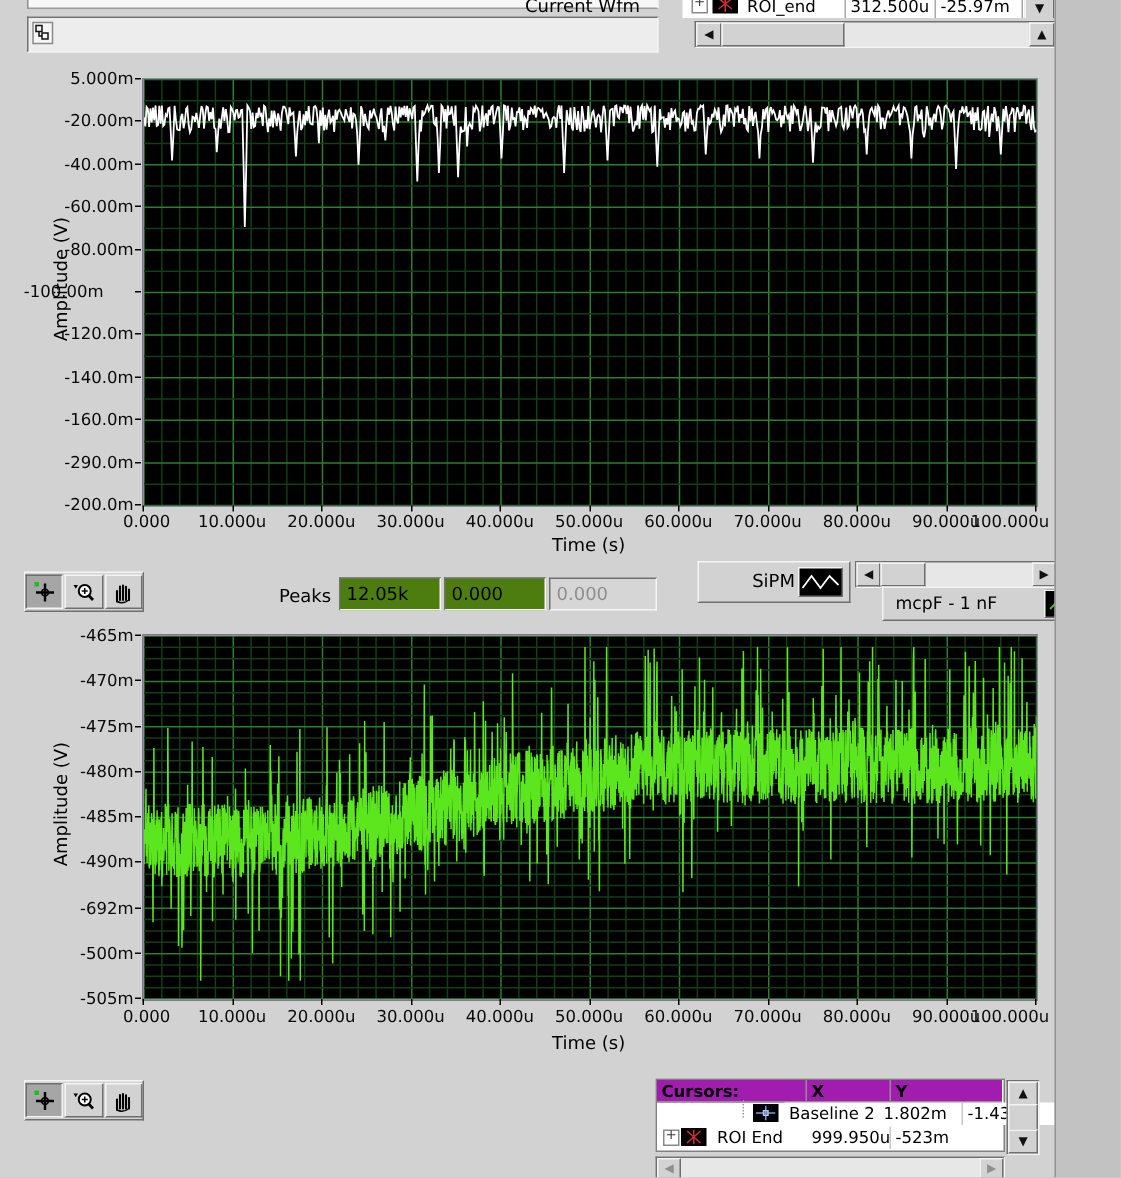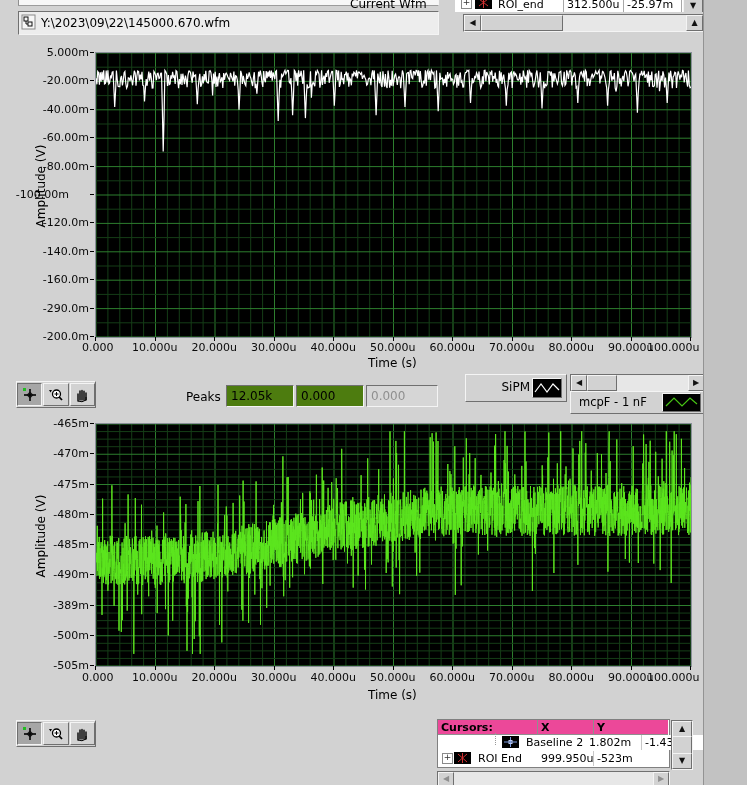--- a/index.html
+++ b/index.html
@@ -17,21 +17,21 @@
   .palette-btn{width:24px;height:21px;display:flex;align-items:center;justify-content:center;}
   .palette-btn.pressed{background:#a6a6a6;border-top:1px solid #6f6f6f;border-left:1px solid #6f6f6f;
           border-right:1px solid #f4f4f4;border-bottom:1px solid #f4f4f4;}
   .sb-track{background:#e7e7e7;}
   .sb-btn{display:flex;align-items:center;justify-content:center;font-size:8px;line-height:8px;color:#111;}
   .legend-box{background:#000;border:1px solid #f4f4f4;border-right-color:#6f6f6f;border-bottom-color:#6f6f6f;}
   .cursor-chip{background:#000;display:flex;align-items:center;justify-content:center;}
   .yellow{background:#ffff33;}
   .cell{position:absolute;font-size:11px;line-height:13px;white-space:nowrap;overflow:hidden;
         border-right:1px solid #a8a8a8;padding:1px 3px;background:#fff;}
-  .hdrcell{background:#ec4899;font-weight:bold;border-right:1px solid #8f8f8f;border-bottom:1px solid #8f8f8f;}
+  .hdrcell{background:#a21caf;font-weight:bold;border-right:1px solid #8f8f8f;border-bottom:1px solid #8f8f8f;}
   .expander{width:9px;height:9px;background:#fff;border:1px solid #8a8a8a;position:absolute;
             font-size:9px;line-height:7px;text-align:center;color:#333;}
   .ylab{position:absolute;font-size:12px;white-space:nowrap;transform:rotate(-90deg);transform-origin:center;}
   svg{display:block;}
 </style>
 </head>
 <body>
 
 <div id="stage">
 
@@ -43,21 +43,20 @@
 
   <div class="abs sunken" style="left:18px;top:11px;width:419px;height:22px;background:#ededed;display:flex;align-items:center;">
     <span class="abs" style="left:2px;top:2px;width:15px;height:16px;">
       <svg width="15" height="16" viewBox="0 0 15 16">
         <rect x="1" y="1" width="13" height="14" fill="#f6f6f6" stroke="#8a8a8a"></rect>
         <rect x="3" y="3" width="4" height="4" fill="none" stroke="#111"></rect>
         <rect x="7" y="8" width="4" height="4" fill="none" stroke="#111"></rect>
         <path d="M5 7 L5 10 L7 10" fill="none" stroke="#111"></path>
       </svg>
     </span>
-    <span class="lbl" style="margin-left:22px;">Y:\2023\09\22\145000.670.wfm</span>
   </div>
 
   <div class="abs" style="left:455px;top:0;width:248px;height:12px;overflow:hidden;background:#fff;">
     <div class="expander" style="left:6px;top:-2px;">+</div>
     <div class="cursor-chip abs" style="left:20px;top:-4px;width:17px;height:13px;">
       <svg width="13" height="11" viewBox="0 0 13 11">
         <line x1="2" y1="2" x2="11" y2="9" stroke="#d03030"></line>
           <line x1="11" y1="2" x2="2" y2="9" stroke="#d03030"></line>
         <line x1="6.5" y1="0" x2="6.5" y2="11" stroke="#d03030"></line>
       </svg>
@@ -280,21 +279,21 @@
         </svg>
     </span>
   </div>
 
   <div class="abs sb-track sunken" style="left:570px;top:374px;width:133px;height:16px;">
     <div class="abs raised sb-btn" style="left:0;top:0;width:14px;height:14px;">◀</div>
     <div class="abs raised" style="left:16px;top:0;width:28px;height:14px;"></div>
     <div class="abs raised sb-btn" style="left:117px;top:0;width:14px;height:14px;">▶</div>
   </div>
 
-  <div class="abs raised" style="left:570px;top:391px;width:133px;height:21px;">
+  <div class="abs raised" style="left:588px;top:391px;width:133px;height:21px;padding-left:16px;">
     <span class="abs" style="left:8px;top:3px;font-size:11.5px;white-space:nowrap;">mcpF - 1 nF</span>
     <span class="abs legend-box" style="right:3px;top:1px;width:37px;height:17px;">
       <svg width="37" height="17" viewBox="0 0 37 17">
           <polyline points="3,12 11,4 19,12 27,4 34,10" fill="none" stroke="#46c414" stroke-width="1.2"></polyline>
         </svg>
     </span>
   </div>
 
   <div class="abs raised" style="left:16px;top:720px;width:78px;height:25px;display:flex;gap:1px;align-items:center;justify-content:center;">
     <div class="palette-btn pressed">
@@ -421,21 +420,21 @@
     <div class="tick" style="right: 658px; top: 447.25px;">-470m</div>
     <div class="abs" style="left: 90px; top: 453.25px; width: 4px; height: 1px; background: rgb(0, 0, 0);"></div>
     <div class="tick" style="right: 658px; top: 477.5px;">-475m</div>
     <div class="abs" style="left: 90px; top: 483.5px; width: 4px; height: 1px; background: rgb(0, 0, 0);"></div>
     <div class="tick" style="right: 658px; top: 507.75px;">-480m</div>
     <div class="abs" style="left: 90px; top: 513.75px; width: 4px; height: 1px; background: rgb(0, 0, 0);"></div>
     <div class="tick" style="right: 658px; top: 538px;">-485m</div>
     <div class="abs" style="left: 90px; top: 544px; width: 4px; height: 1px; background: rgb(0, 0, 0);"></div>
     <div class="tick" style="right: 658px; top: 568.25px;">-490m</div>
     <div class="abs" style="left: 90px; top: 574.25px; width: 4px; height: 1px; background: rgb(0, 0, 0);"></div>
-    <div class="tick" style="right: 658px; top: 598.5px;">-389m</div>
+    <div class="tick" style="right: 658px; top: 598.5px;">-692m</div>
     <div class="abs" style="left: 90px; top: 604.5px; width: 4px; height: 1px; background: rgb(0, 0, 0);"></div>
     <div class="tick" style="right: 658px; top: 628.75px;">-500m</div>
     <div class="abs" style="left: 90px; top: 634.75px; width: 4px; height: 1px; background: rgb(0, 0, 0);"></div>
     <div class="tick" style="right: 658px; top: 659px;">-505m</div>
     <div class="abs" style="left: 90px; top: 665px; width: 4px; height: 1px; background: rgb(0, 0, 0);"></div>
     <div class="tick" style="top: 671px; left: 82px;">0.000</div>
     <div class="abs" style="left: 95px; top: 666px; width: 1px; height: 4px; background: rgb(0, 0, 0);"></div>
     <div class="tick" style="top: 671px; left: 132px;">10.000u</div>
     <div class="abs" style="left: 154.5px; top: 666px; width: 1px; height: 4px; background: rgb(0, 0, 0);"></div>
     <div class="tick" style="top: 671px; left: 191.5px;">20.000u</div>

